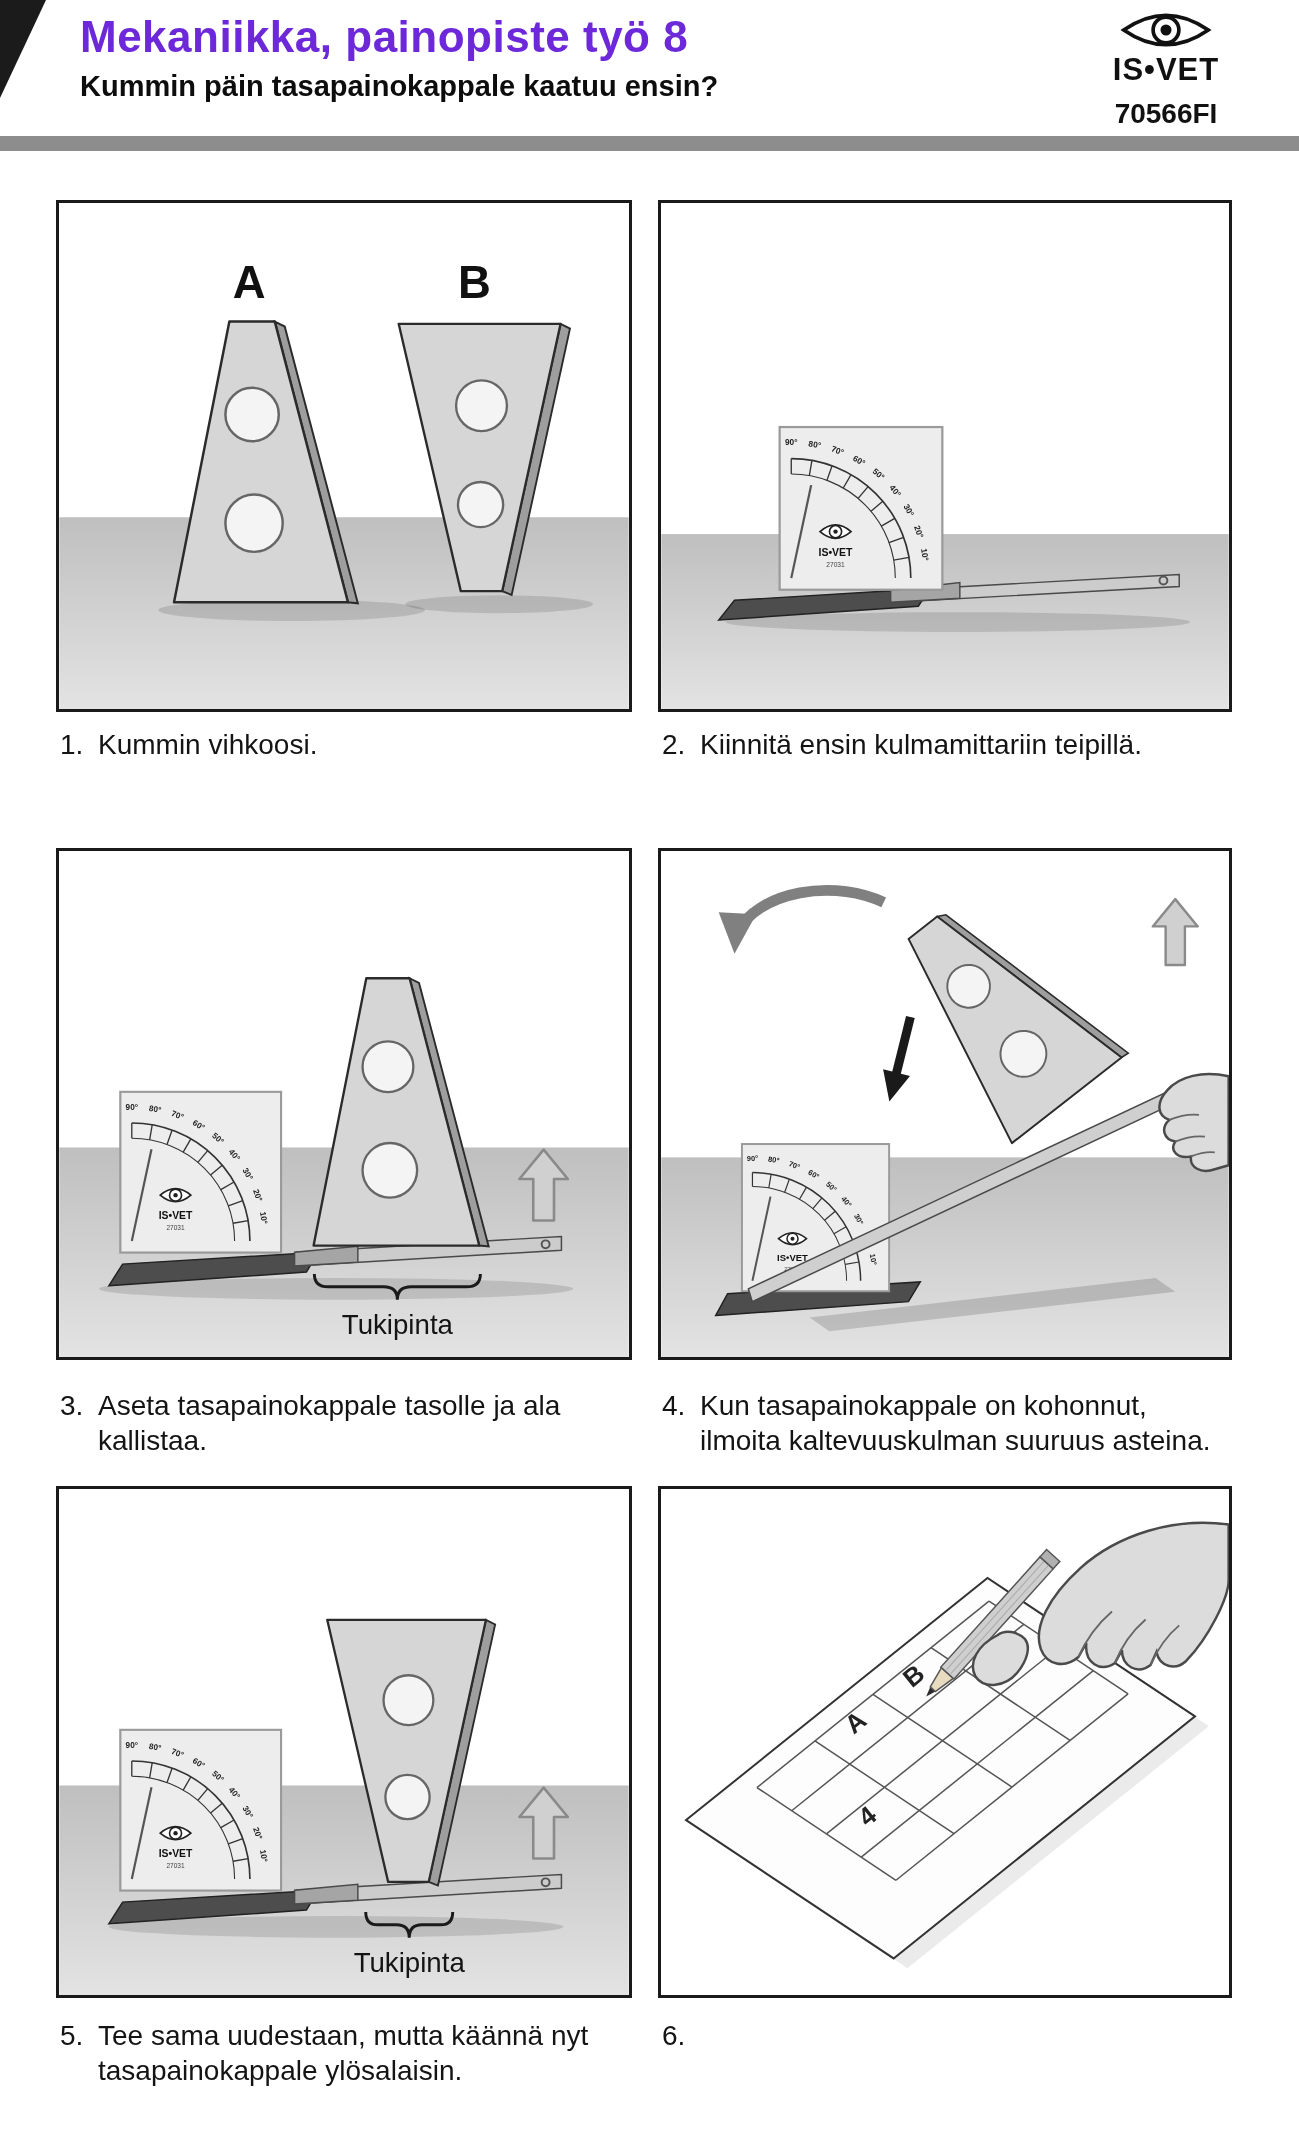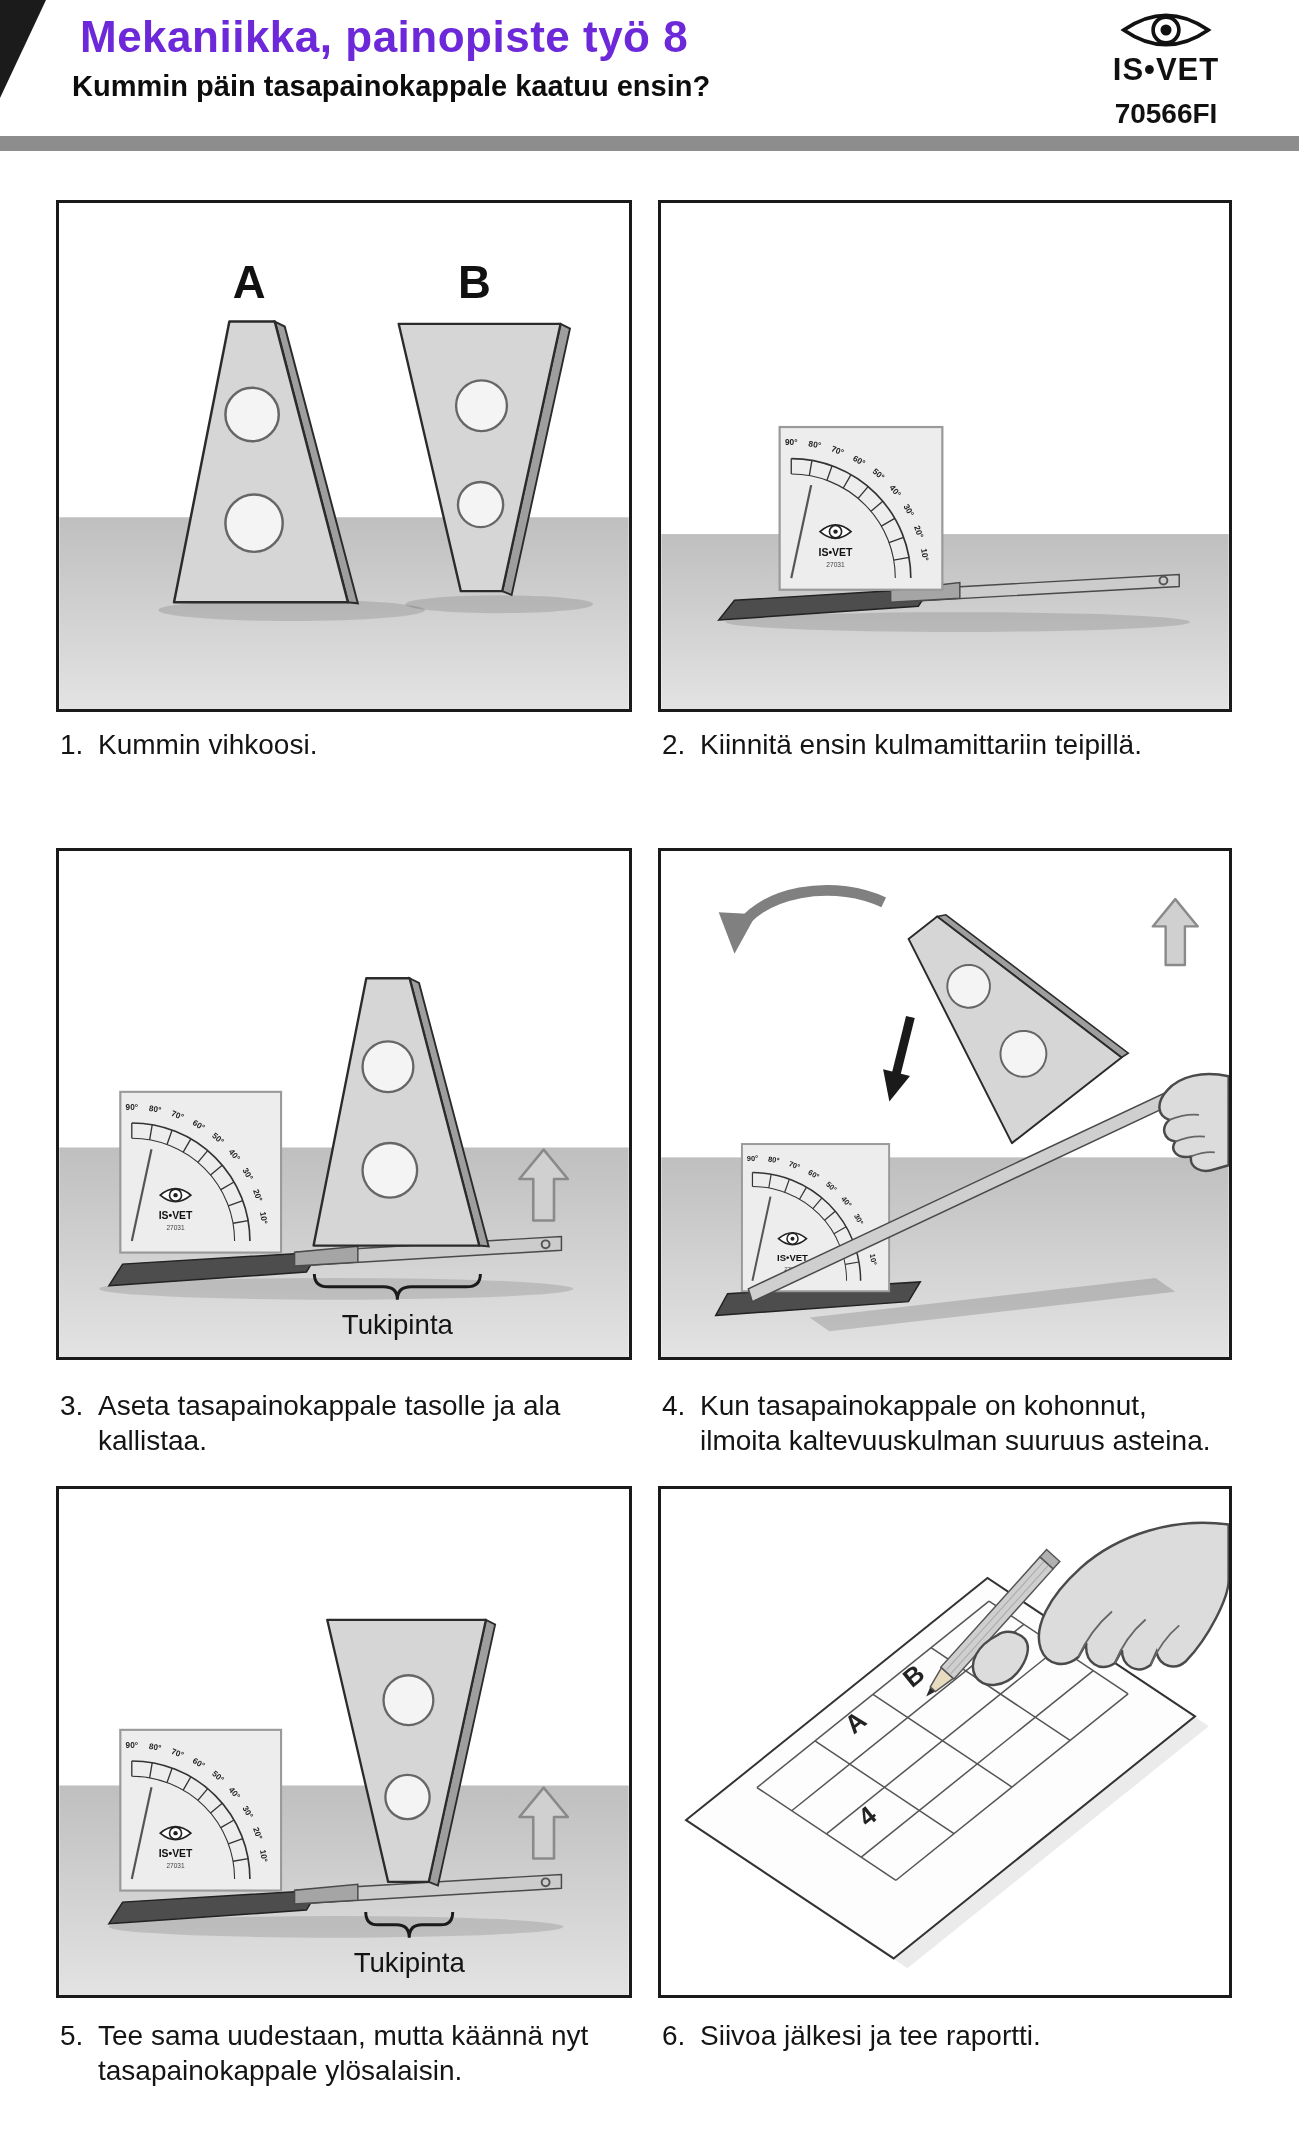--- a/index.html
+++ b/index.html
@@ -15,21 +15,21 @@
     position:absolute; left:0; top:0; width:46px; height:98px;
     background:#1b1b1b;
     clip-path:polygon(0 0, 100% 0, 0 100%);
   }
   .page-title {
     position:absolute; left:80px; top:12px;
     font-size:44px; font-weight:800; letter-spacing:0.5px; color:#6d28d9;
     white-space:nowrap;
   }
   .page-subtitle {
-    position:absolute; left:72px; top:70px;
+    position:absolute; left:80px; top:70px;
     font-size:29px; font-weight:700; color:#0d0d0d;
     white-space:nowrap;
   }
   .brand-block {
     position:absolute; left:1078px; top:6px; width:176px;
     text-align:center;
   }
   .brand-block svg { display:block; margin:0 auto; }
   .brand-name { font-size:31px; font-weight:800; letter-spacing:1px; margin-top:-2px; }
   .brand-code { font-size:28px; font-weight:700; margin-top:10px; }
@@ -297,14 +297,13 @@
   <span class="cap-text">Kun tasapainokappale on kohonnut,
 ilmoita kaltevuuskulman suuruus asteina.</span>
 </div>
 <div class="caption" id="caption-5">
   <span class="cap-num">5.</span>
   <span class="cap-text">Tee sama uudestaan, mutta käännä nyt
 tasapainokappale ylösalaisin.</span>
 </div>
 <div class="caption" id="caption-6">
   <span class="cap-num">6.</span>
-  <span class="cap-text">Siivoa jälkesi ja tee raportti.</span>
 </div>
 
 </body></html>

